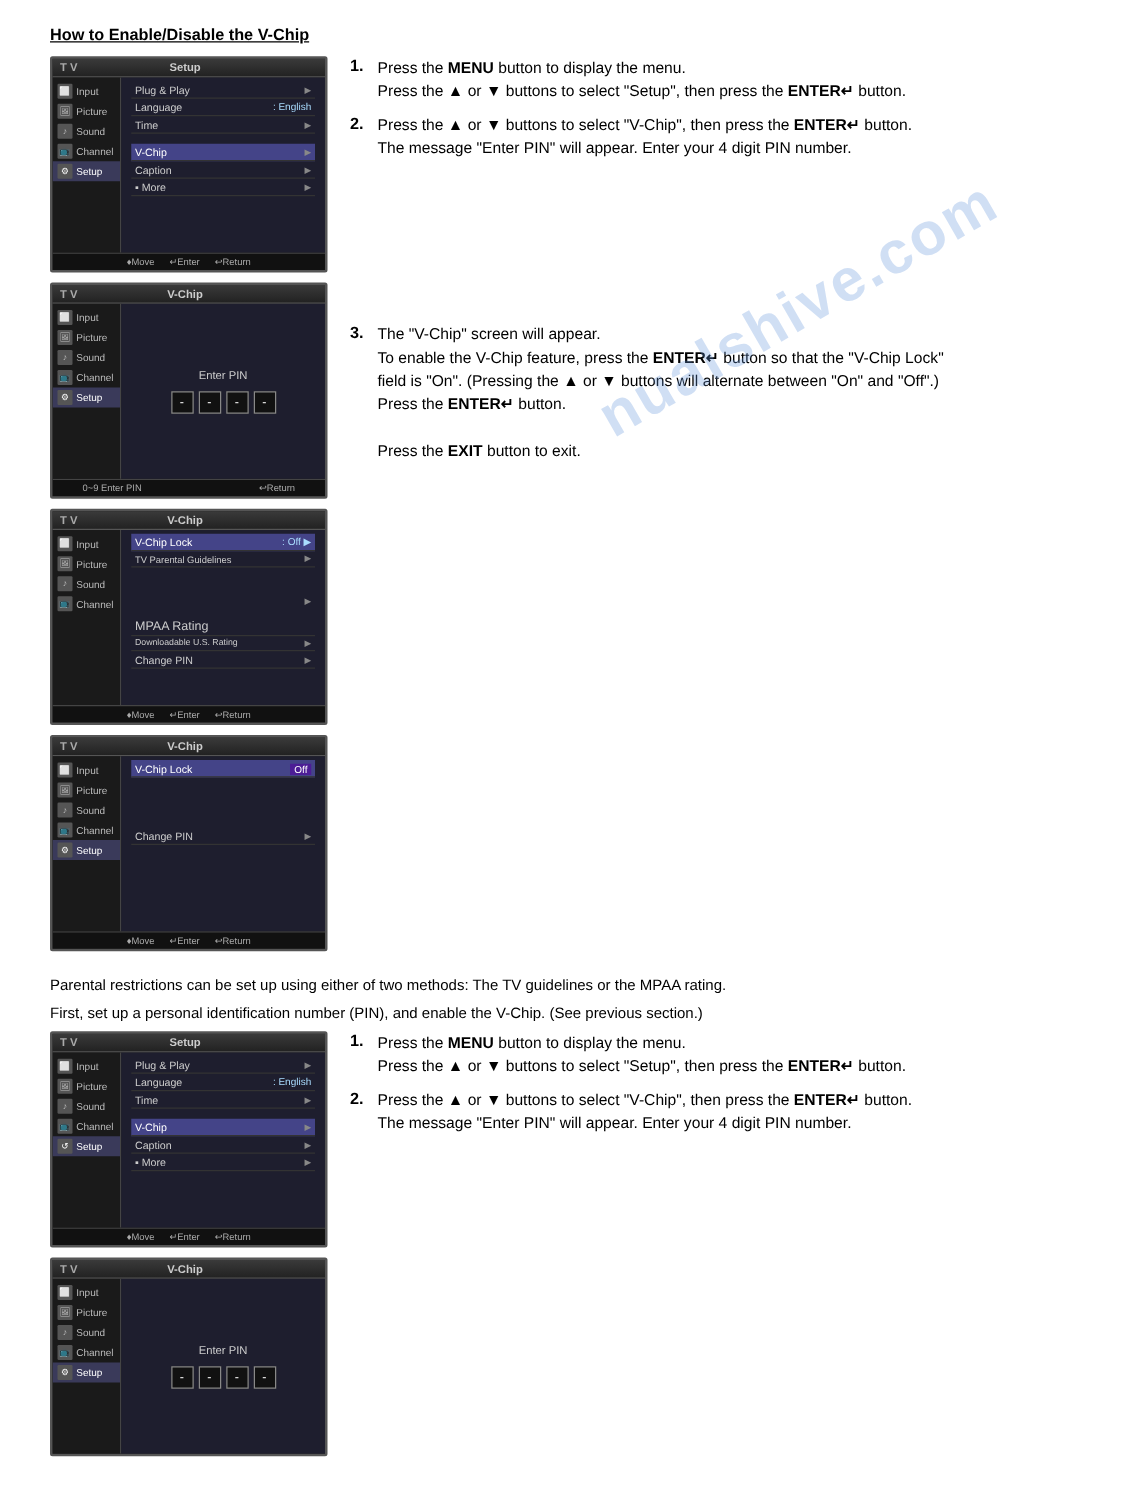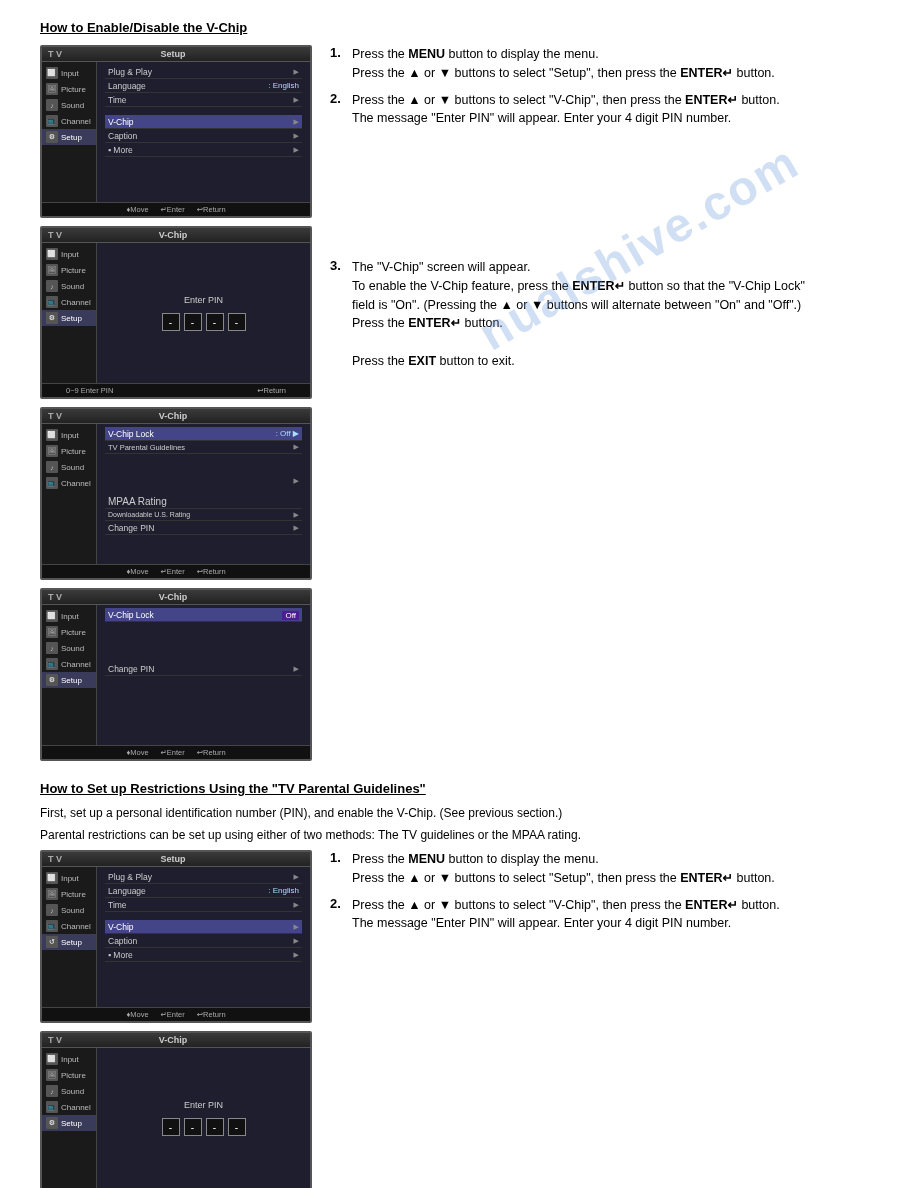--- a/index.html
+++ b/index.html
@@ -37,21 +37,21 @@
       gap: 8px;
       flex-shrink: 0;
     }
 
     .instructions-col {
       flex: 1;
     }
 
     
     .tv-screen {
-      width: 272px;
+      width: 222px;
       background: #222;
       border: 2px solid #555;
       border-radius: 2px;
       overflow: hidden;
       font-size: 10px;
       color: #fff;
       position: relative;
     }
 
     .tv-header {
@@ -510,24 +510,23 @@
         <br>
         Press the <b>EXIT</b> button to exit.
       </div>
     </div>
   </div>
 
 </div>
 
 <div class="section-divider"></div>
 
-<div class="section-title">How to Set up Restrictions Using the "TV Parental Guidelines"</div>
-
+
+<p class="section-intro">Parental restrictions can be set up using either of two methods: The TV guidelines or the MPAA rating.</p>
 <p class="section-intro">First, set up a personal identification number (PIN), and enable the V-Chip. (See previous section.)</p>
-<p class="section-intro">Parental restrictions can be set up using either of two methods: The TV guidelines or the MPAA rating.</p>
 
 <div class="content-row">
 
   <div class="screens-col">
 
     <div class="tv-screen">
       <div class="tv-header">
         <span class="tv-label">T V</span>
         <span class="tv-menu-label">Setup</span>
         <span style="width:20px"></span>

